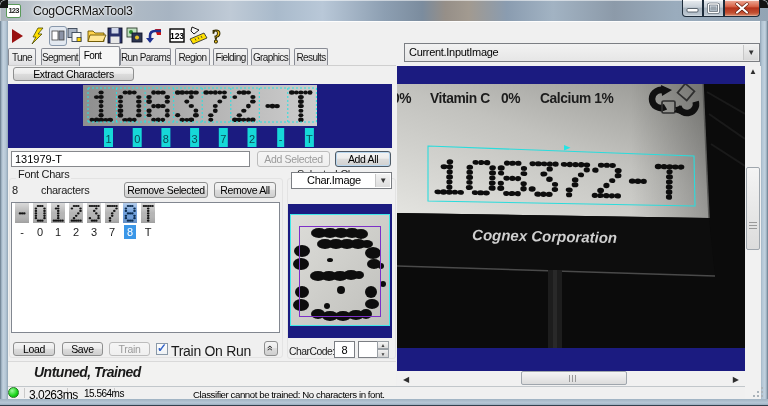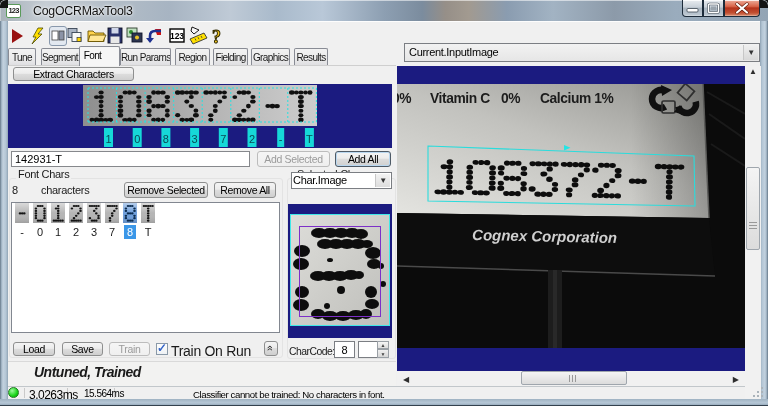--- a/index.html
+++ b/index.html
@@ -240,21 +240,21 @@
         <text x="111.6" y="57.5" font-size="11" font-family="Liberation Sans" fill="#0a4a56" text-anchor="middle">3</text>
         <rect x="135.8" y="43" width="9" height="19" fill="#16d8d8"></rect>
         <text x="140.3" y="57.5" font-size="11" font-family="Liberation Sans" fill="#0a4a56" text-anchor="middle">7</text>
         <rect x="164.5" y="43" width="9" height="19" fill="#16d8d8"></rect>
         <text x="169.0" y="57.5" font-size="11" font-family="Liberation Sans" fill="#0a4a56" text-anchor="middle">2</text>
         <rect x="194.2" y="43" width="7" height="19" fill="#16d8d8"></rect>
         <text x="197.7" y="57.5" font-size="11" font-family="Liberation Sans" fill="#0a4a56" text-anchor="middle">-</text>
         <rect x="221.9" y="43" width="9" height="19" fill="#16d8d8"></rect>
         <text x="226.4" y="57.5" font-size="11" font-family="Liberation Sans" fill="#0a4a56" text-anchor="middle">T</text>
       </svg>
-  <div class="tbox">142931-T</div>
+  <div class="tbox">131979-T</div>
   <div class="btn dis" style="left:249px;top:130px;width:73px;height:16px;line-height:15px">Add Selected</div>
   <div class="btn" style="left:327px;top:130px;width:56px;height:16px;line-height:15px;border-color:#4e5a66;box-shadow:inset 0 0 0 1px #b9d7ef">Add All</div>
   <div style="position:absolute;left:1px;top:157px;width:274px;height:180px;border:1px solid #e3e3e3;border-radius:3px"></div>
       <div style="position:absolute;left:279px;top:157px;width:109px;height:181px;border:1px solid #e3e3e3;border-radius:3px"></div>
       <div class="grouplbl" style="left:8px;top:147px;background:#f0f0f0;padding:0 2px">Font Chars</div>
   <div class="grouplbl" style="left:4px;top:163px">8</div>
   <div class="grouplbl" style="left:33px;top:163px">characters</div>
   <div class="btn" style="left:116px;top:161px;width:84px;height:16px;line-height:15px">Remove Selected</div>
   <div class="btn" style="left:206px;top:161px;width:62px;height:16px;line-height:15px">Remove All</div>
   <div class="listbox"></div>
@@ -410,21 +410,21 @@
   <div class="btn dis" style="left:101px;top:321px;width:41px;height:14px;line-height:13px">Train</div>
   <div style="position:absolute;left:148px;top:322px;width:12px;height:12px;background:linear-gradient(180deg,#fdfdfd,#eef2f5);border:1px solid #8a99a8">
         <div style="position:absolute;left:0px;top:-3px;color:#3464c8;font-size:12px;font-weight:bold">✓</div>
       </div>
   <div class="grouplbl" style="left:163px;top:322px;font-size:14px">Train On Run</div>
   <div class="btn" style="left:256px;top:320px;width:14px;height:15px">
         <div style="position:absolute;left:2px;top:1px;transform:rotate(-90deg);font-size:10px;color:#222">»</div>
       </div>
 
   <div class="grouplbl" style="left:287px;top:147px;background:#f0f0f0;padding:0 2px">Selected Char</div>
-  <div class="combo" style="left:283px;top:151px;width:101px;height:17px;line-height:15px;padding-left:1px">Char.Image<div class="comboarrow" style="line-height:14px">▼</div></div>
+  <div class="combo" style="left:283px;top:151px;width:101px;height:17px;line-height:15px;padding-left:15px">Char.Image<div class="comboarrow" style="line-height:14px">▼</div></div>
   <svg style="position:absolute;left:280px;top:183px" width="104" height="134">
         <defs>
           <filter id="bl">
             <feGaussianBlur stdDeviation="0.7"></feGaussianBlur>
           </filter>
           <linearGradient id="vg" x1="0" y1="0" x2="1" y2="1">
             <stop offset="0" stop-color="#dededa"></stop>
             <stop offset="0.5" stop-color="#cececa"></stop>
             <stop offset="1" stop-color="#bebeba"></stop>
           </linearGradient>

